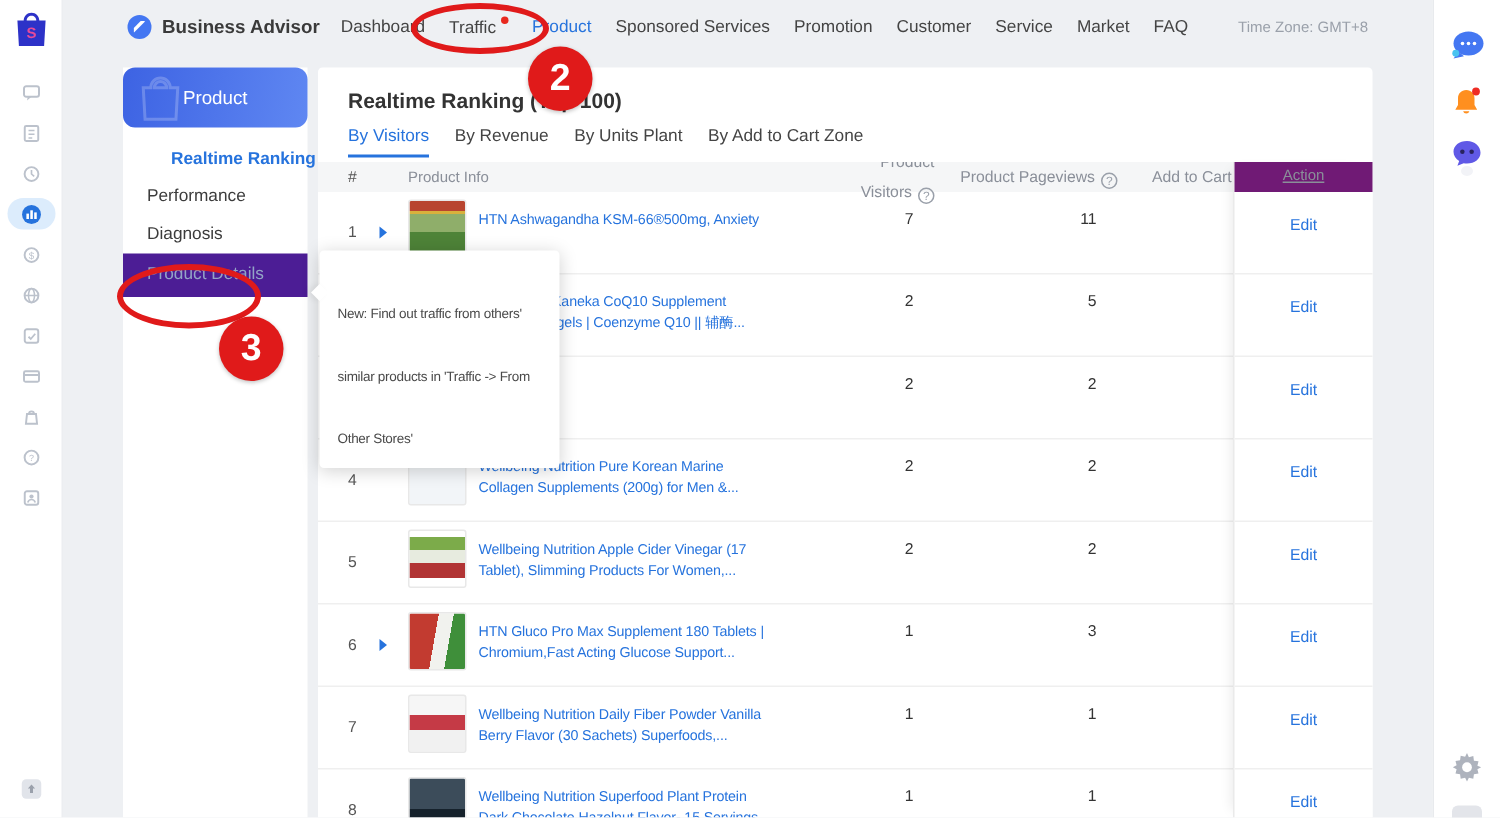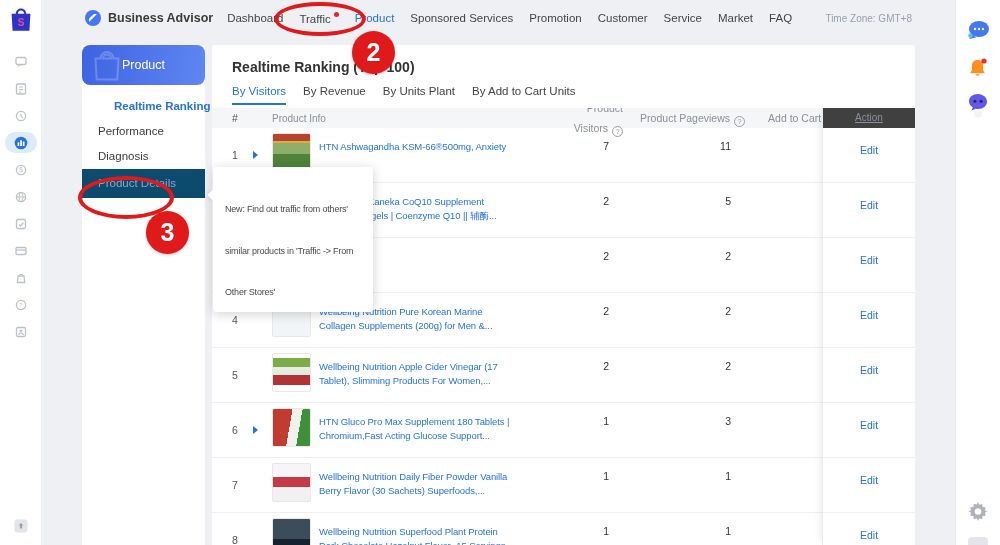--- a/index.html
+++ b/index.html
@@ -41,21 +41,21 @@
     background:#fff; z-index:4; }
   .sidebar-header { height:40px; border-radius:8px;
     background:linear-gradient(100deg,#3d63e3,#5f87f2);
     display:flex; align-items:center; justify-content:center; position:relative; overflow:hidden; }
   .sidebar-header svg { position:absolute; left:8px; top:3px; opacity:.22; }
   .sidebar-header-label { color:#fff; font-size:12.5px; position:relative; }
   .menu { margin-top:9px; }
   .menu-item { height:25px; line-height:25px; padding-left:16px; font-size:11.5px;
     color:#3c3c3c; cursor:pointer; white-space:nowrap; }
   .menu-item.active { color:#2673dd; font-weight:bold;margin-left:16px; }
-  .menu-item.highlighted { background:#0c4a6e; color:#93a4c6; height:29px; line-height:29px; }
+  .menu-item.highlighted { background:#4c1d95; color:#93a4c6; height:29px; line-height:29px; }
 
   
   .card { position:absolute; left:212px; top:45px; width:703px; height:500px;
     background:#fff; border-radius:3px 3px 0 0; z-index:3; }
   .card-title { font-size:14px; font-weight:bold; color:#333; margin:14px 0 0 20px; }
   .tabs { display:flex; gap:17px; margin:10px 0 0 20px; }
   .tab { font-size:11.5px; color:#444; padding-bottom:6px; cursor:pointer; white-space:nowrap; }
   .tab.active { color:#2673dd; border-bottom:2px solid #2673dd; }
 
   .table-viewport { position:absolute; left:0; top:63px; width:610px; bottom:0; overflow:hidden; }
@@ -78,21 +78,21 @@
   .c-page { width:122px; text-align:right; font-size:10.5px; padding-top:12px; padding-right:17px; }
   .c-cart { width:120px; text-align:right; font-size:10.5px; padding-top:12px; padding-right:20px; }
   .thead .c-vis, .thead .c-page, .thead .c-cart { padding-top:0; line-height:20px; padding-right:3px; }
   .thead .c-cart { padding-right:20px; }
   .help { display:inline-block; width:11px; height:11px; border:1px solid #9aa0aa; border-radius:50%;
     font-size:8px; line-height:10px; text-align:center; color:#9aa0aa; margin-left:4px;
     vertical-align:-2px; cursor:pointer; }
 
   .action-col { position:absolute; right:0; top:63px; width:93px; bottom:0; background:#fff;
     border-left:1px solid #eaeaea; box-shadow:-6px 0 8px -5px rgba(0,0,0,.09); }
-  .action-head { height:20px; background:#404040; font-size:10px; color:#8a8f99;
+  .action-head { height:20px; background:#701a75; font-size:10px; color:#8a8f99;
     text-align:center; line-height:20px;text-decoration:underline; }
   .action-cell { height:55px; border-bottom:1px solid #efefef; text-align:center; padding-top:12px; }
   .edit-link { font-size:10.5px; color:#2673dd; cursor:pointer; }
 
   
   .img-r1 { background:linear-gradient(180deg,#b8442f 0 18%,#d8b13c 18% 24%,#8fae6a 24% 55%,#4e8338 55% 100%); }
   .img-r2 { background:linear-gradient(180deg,#f4f5f2 0 72%,#4d9b52 72% 84%,#dfeadb 84% 100%); }
   .img-r3 { background:linear-gradient(180deg,#fdfdfd 0 18%,#f3ead0 18% 34%,#eed75f 34% 72%,#fdfdfd 72% 100%); }
   .img-r4 { background:linear-gradient(180deg,#2e6fb5 0 22%,#f2f5f8 22% 100%); }
   .img-r5 { background:linear-gradient(180deg,#ffffff 0 10%,#7cab4a 10% 35%,#e7ebdf 35% 58%,#b13434 58% 84%,#ffffff 84% 100%); }
@@ -245,21 +245,21 @@
     <div class="menu-item highlighted">Product Details</div>
   </div>
 </div>
 
 <div class="card">
   <div class="card-title">Realtime Ranking (Top 100)</div>
   <div class="tabs">
     <span class="tab active">By Visitors</span>
     <span class="tab">By Revenue</span>
     <span class="tab">By Units Plant</span>
-    <span class="tab">By Add to Cart Units</span>
+    <span class="tab">By Add to Cart Zone</span>
   </div>
 
   <div class="table-viewport">
     <div class="table-inner">
       <div class="thead">
         <div class="c-rank">#</div>
         <div class="c-arrow"></div>
         <div class="c-info">Product Info</div>
         <div class="c-vis"><span>Product Visitors</span><span class="help">?</span></div>
         <div class="c-page"><span>Product Pageviews</span><span class="help">?</span></div>

